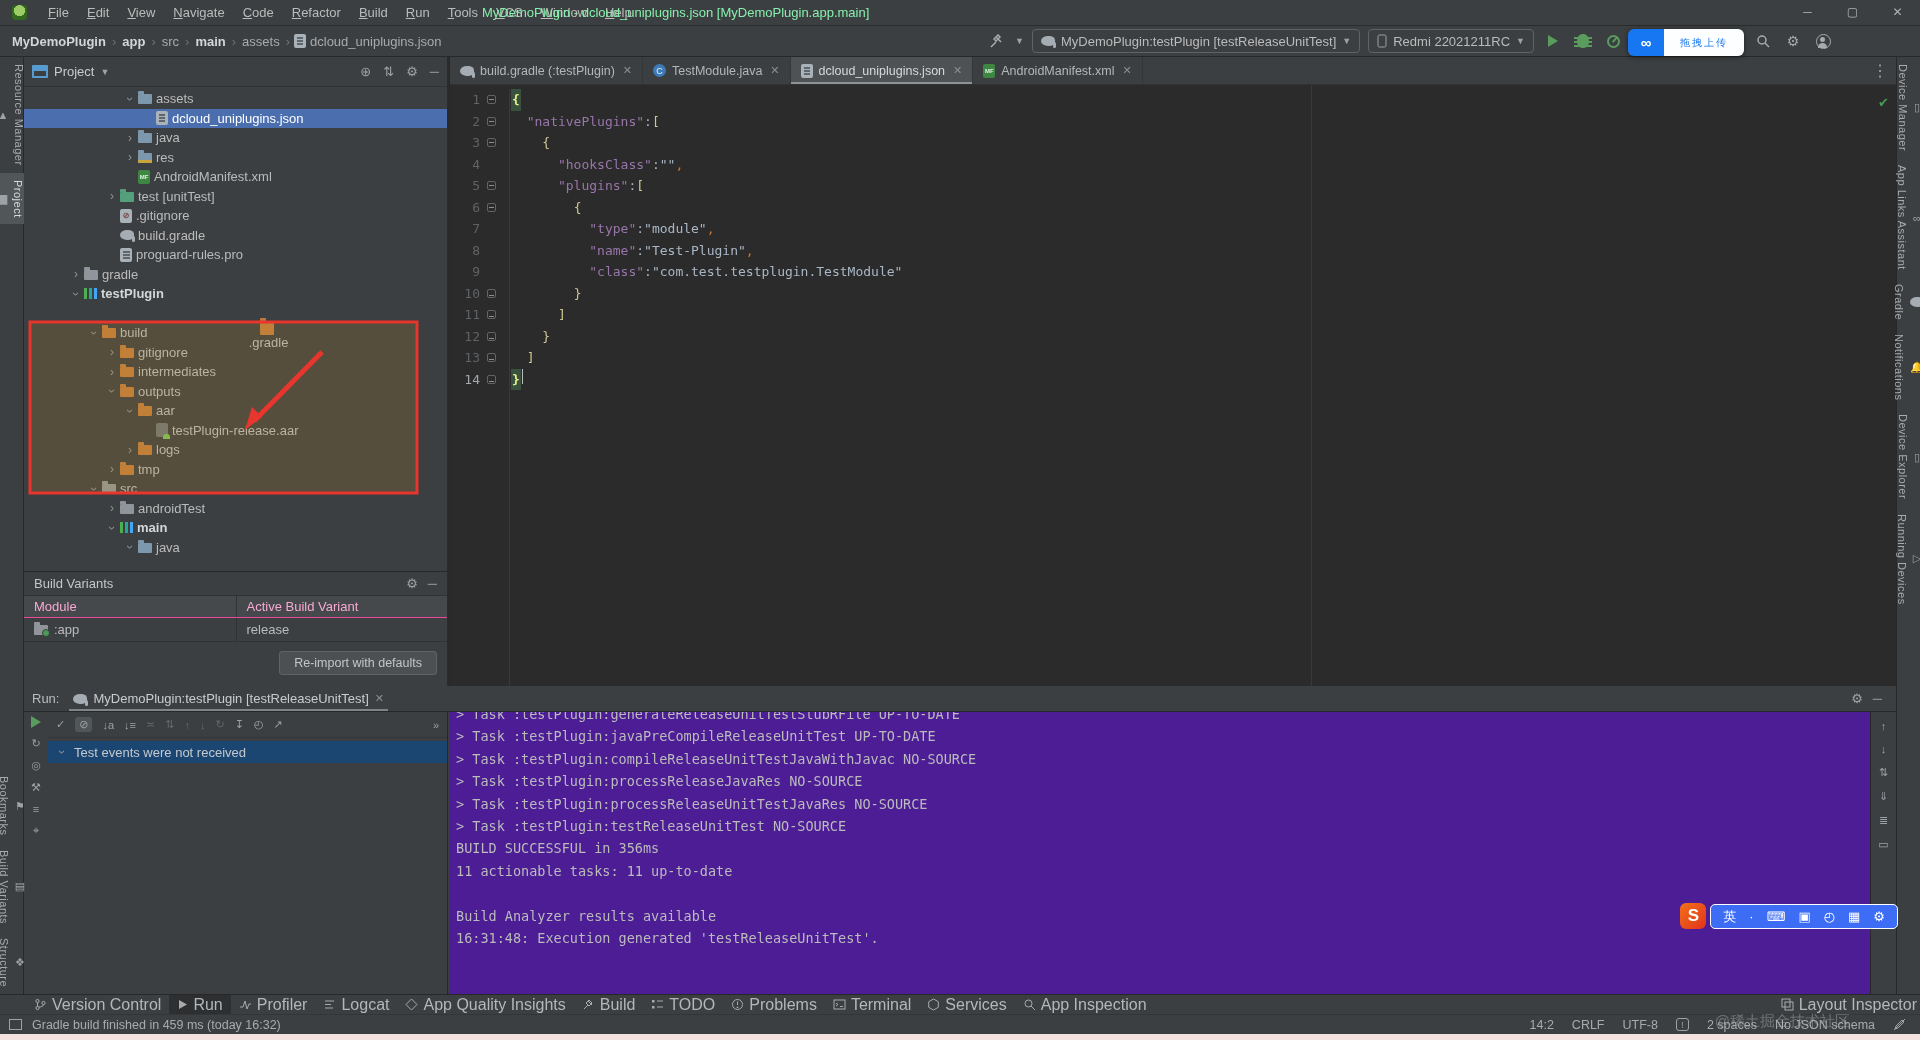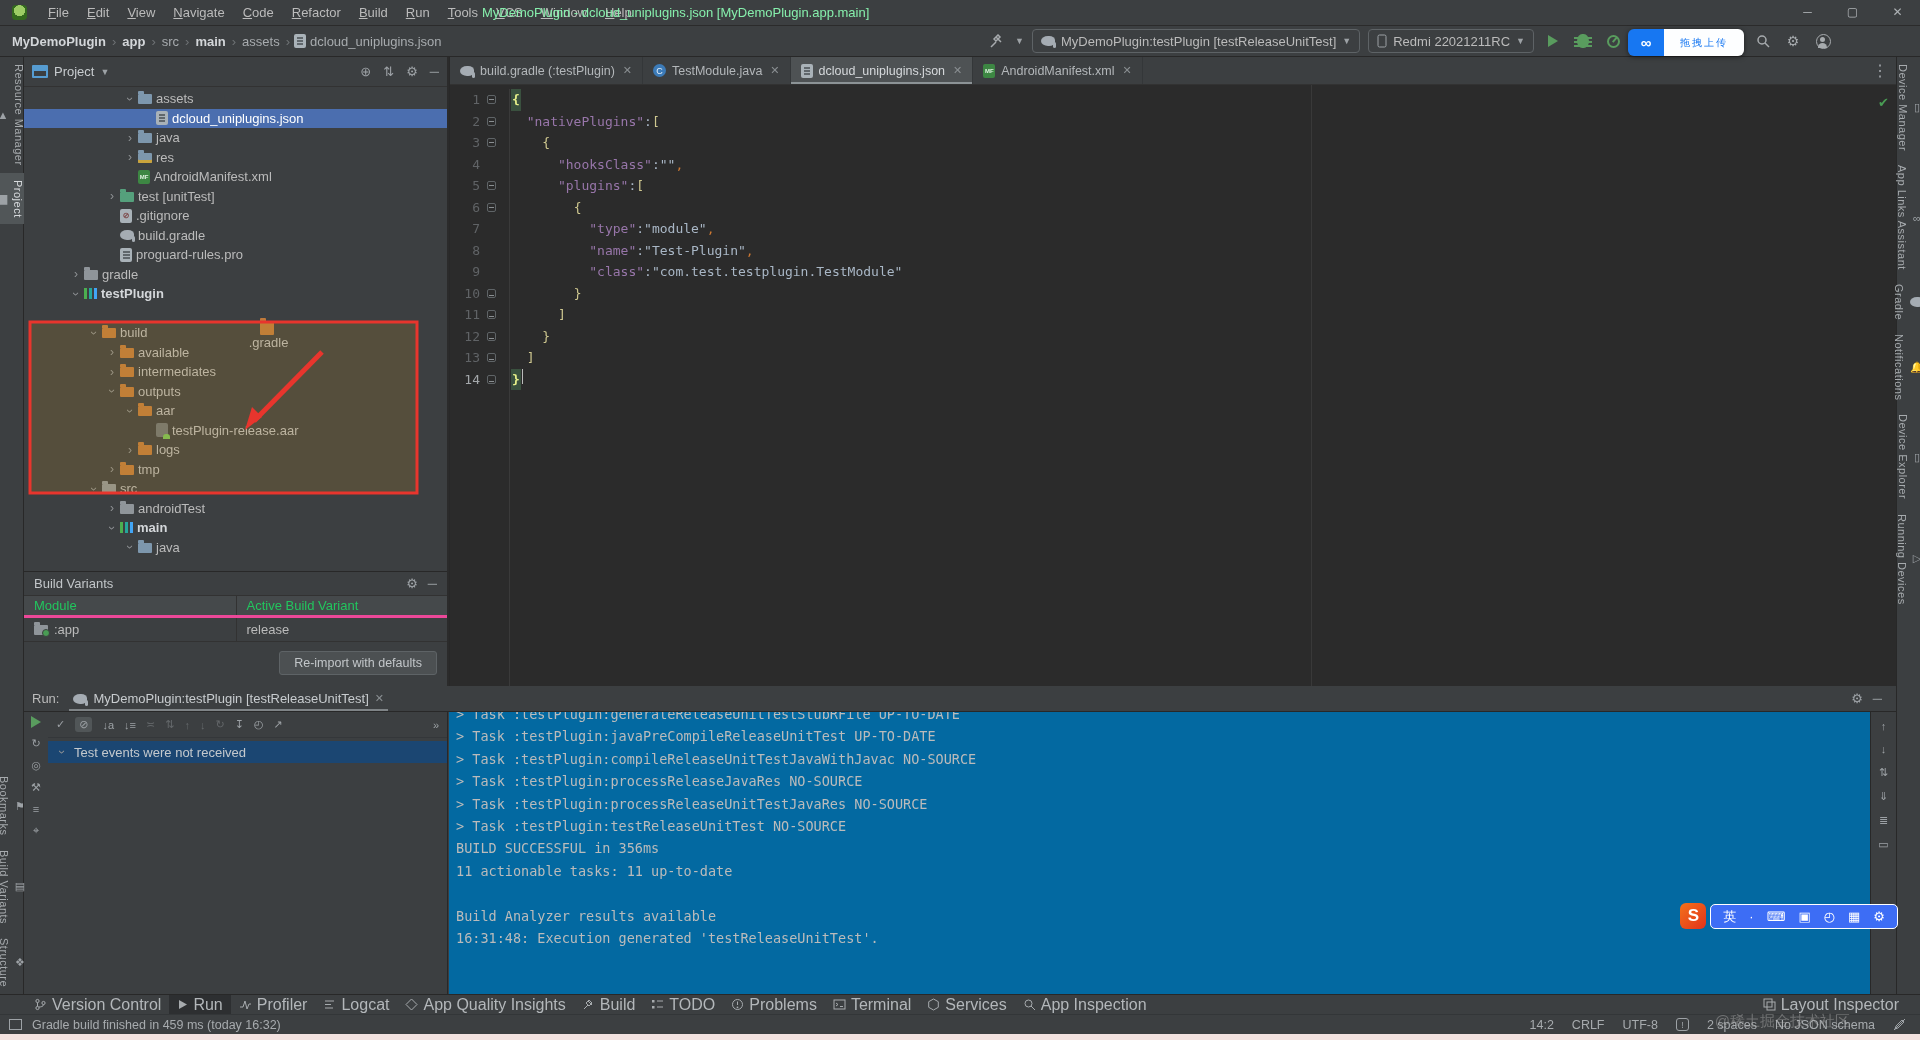--- a/index.html
+++ b/index.html
@@ -83,21 +83,21 @@
   .fi-aar{background:#6E7478}.fi-aar:after{content:"";position:absolute;right:-2px;bottom:-2px;width:7px;height:5px;border-radius:3px 3px 0 0;background:#78C257}
   .el{width:14px;height:10px;background:#A5ACB3;border-radius:55% 45% 45% 55%;position:relative;flex:0 0 14px}
   .el:after{content:"";position:absolute;right:-1px;bottom:-2px;width:3px;height:6px;border-radius:2px;background:#A5ACB3}
   .mod{width:13px;height:11px;flex:0 0 13px;background:linear-gradient(90deg,#4CAF50 0 3px,#3C3F41 3px 5px,#26A69A 5px 8px,#3C3F41 8px 10px,#42A5F5 10px 13px)}
   .cls{width:13px;height:13px;border-radius:50%;background:#3C7BB8;color:#E8F0F8;font-size:9px;
     display:flex;align-items:center;justify-content:center;flex:0 0 13px}
   
   #bvpanel{position:absolute;left:24px;top:571px;width:423px;height:115px;background:#3C3F41;border-top:1px solid #282828;z-index:3;font-size:13px}
   #bvhead{height:24px;display:flex;align-items:center;padding:0 10px;color:#C2C6C9;border-bottom:1px solid #323232}
   #bvhead .gap{flex:1}.hic{color:#9DA2A6;font-size:13px;margin-left:10px}
-  .bvcols{height:22px;display:flex;background:#45494B;border-bottom:3px solid #ec4899;color:#22c55e}
+  .bvcols{height:22px;display:flex;background:#45494B;border-bottom:1px solid #ec4899;color:#f9a8d4}
   .bvcols div,.bvrow div{width:50%;padding:0 10px;display:flex;align-items:center;gap:6px}
   .bvcols div:last-child,.bvrow div:last-child{border-left:1px solid #323232}
   .bvrow{height:24px;display:flex;border-bottom:1px solid #323232;color:#BBBBBB}
   #bvbtnrow{display:flex;justify-content:flex-end;padding:9px 10px}
   #bvbtn{background:#4C5052;border:1px solid #5E6366;border-radius:3px;color:#C2C6C9;
     font-size:12.5px;padding:4px 14px}
   
   #editor{position:absolute;left:449px;top:57px;width:1447px;height:629px;background:#2B2B2B;z-index:2;border-left:1px solid #282828}
   #tabs{height:28px;background:#3C3F41;border-bottom:1px solid #323232;display:flex;font-size:12.5px;position:relative}
   .tab{display:flex;align-items:center;gap:6px;padding:0 10px;color:#B3B7BA;border-right:1px solid #343739}
@@ -129,33 +129,33 @@
   #runhead .gap{flex:1}
   #runbody{position:absolute;top:26px;bottom:0;left:0;right:0}
   #runleft{position:absolute;left:0;top:0;width:24px;bottom:0;display:flex;flex-direction:column;align-items:center;gap:9px;padding-top:4px;color:#9DA2A6;font-size:13px}
   .rplay{width:0;height:0;border-left:10px solid #599C5E;border-top:6px solid transparent;border-bottom:6px solid transparent}
   #testpane{position:absolute;left:24px;top:0;width:400px;bottom:0;border-right:1px solid #282828}
   #testbar{height:26px;display:flex;align-items:center;gap:10px;padding:0 8px;color:#A7ABAE;border-bottom:1px solid #34373a;font-size:13px}
   #testbar .on{background:#515658;border-radius:3px;padding:1px 4px}
   #testbar .off{opacity:.4}
   #testbar .chev2{margin-left:auto;color:#9DA2A6}
   #testmsg{height:22px;background:#1B4672;color:#C4C9CD;display:flex;align-items:center;gap:4px;padding:0 6px;margin-top:3px}
-  #console{position:absolute;left:425px;top:0;right:26px;bottom:0;background:#0369a1;overflow:hidden;
+  #console{position:absolute;left:425px;top:0;right:26px;bottom:0;background:#4c1d95;overflow:hidden;
     font-family:"DejaVu Sans Mono",monospace;font-size:13.5px;color:#BBBBBB;padding-left:7px}
   #console .cline{height:22.4px;line-height:22.4px;white-space:pre}
   #console .first{margin-top:-9px}
   #conicons{position:absolute;right:0;top:0;width:26px;bottom:0;background:#3C3F41;border-left:1px solid #282828;
     display:flex;flex-direction:column;align-items:center;gap:11px;padding-top:8px;color:#9DA2A6;font-size:12px}
   
   #bbar{position:absolute;left:0;top:994px;width:1920px;height:20px;background:#3C3F41;border-top:1px solid #282828;
     display:flex;align-items:center;font-size:16px;z-index:6}
   .bbi{display:flex;align-items:center;gap:5px;padding:0 8px;height:20px;color:#B3B7BA}
   .bbi.active{background:#2D2F31}
   .bbi svg{display:block}
-  #bbright{margin-left:auto;display:flex;align-items:center;gap:5px;padding-right:21px;color:#B3B7BA}
+  #bbright{margin-left:auto;display:flex;align-items:center;gap:5px;padding-right:3px;color:#B3B7BA}
   #sbar{position:absolute;left:0;top:1014px;width:1920px;height:20px;background:#3C3F41;border-top:1px solid #333638;
     display:flex;align-items:center;font-size:12.5px;color:#A7ABAE;z-index:6}
   #sbar .wsw{width:13px;height:11px;border:1.4px solid #9DA2A6;margin:0 10px 0 9px}
   #sright{margin-left:auto;display:flex;align-items:center;gap:18px;margin-right:14px}
   .sic2{width:13px;height:13px;border:1.3px solid #9DA2A6;border-radius:3px;display:flex;align-items:center;justify-content:center;font-size:9px;color:#9DA2A6}
   #pinkstrip{position:absolute;left:0;top:1034px;width:1920px;height:6px;background:#F3E2E0;z-index:6}
   
   #annot{position:absolute;left:0;top:0;width:1920px;height:1040px;z-index:40;pointer-events:none}
   #watermark{position:absolute;right:70px;top:1012px;z-index:50;color:rgba(190,190,190,.4);font-size:15px;pointer-events:none}
   #ime{position:absolute;right:22px;top:903px;height:26px;display:flex;align-items:center;gap:4px;z-index:45}
@@ -380,21 +380,21 @@
         <span class="lbl">.gradle</span>
       </div>
       <div class="trow" style="padding-left: 62px;">
         <span class="chev open">›</span>
         <span class="fo f-orange"></span>
         <span class="lbl">build</span>
       </div>
       <div class="trow" style="padding-left: 80px;">
         <span class="chev">›</span>
         <span class="fo f-orange"></span>
-        <span class="lbl">available</span>
+        <span class="lbl">gitignore</span>
       </div>
       <div class="trow" style="padding-left: 80px;">
         <span class="chev">›</span>
         <span class="fo f-orange"></span>
         <span class="lbl">intermediates</span>
       </div>
       <div class="trow" style="padding-left: 80px;">
         <span class="chev open">›</span>
         <span class="fo f-orange"></span>
         <span class="lbl">outputs</span>

